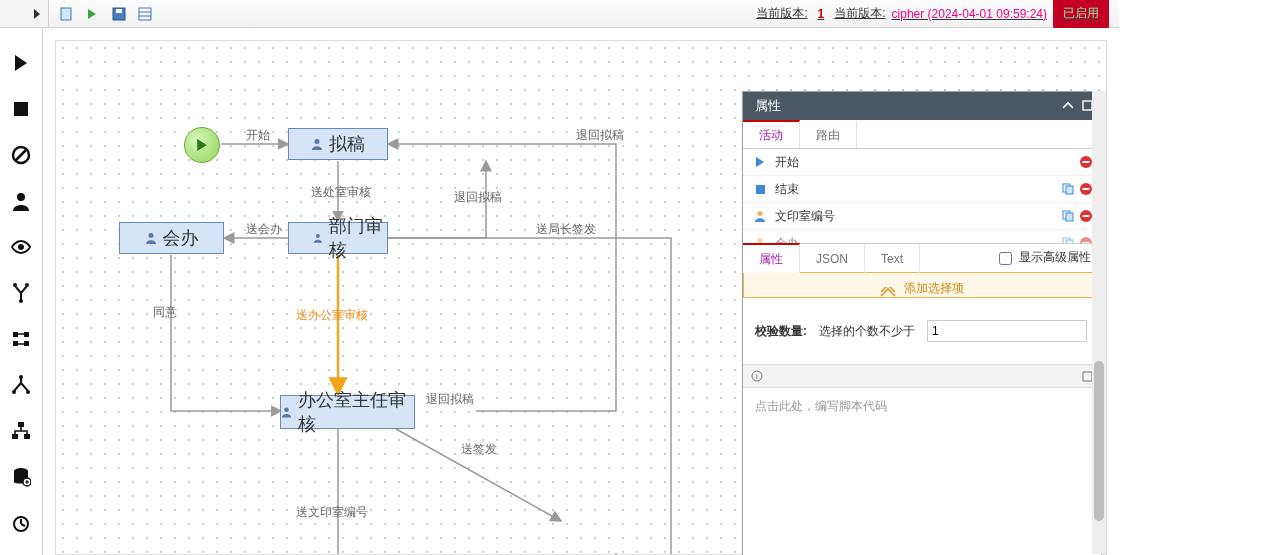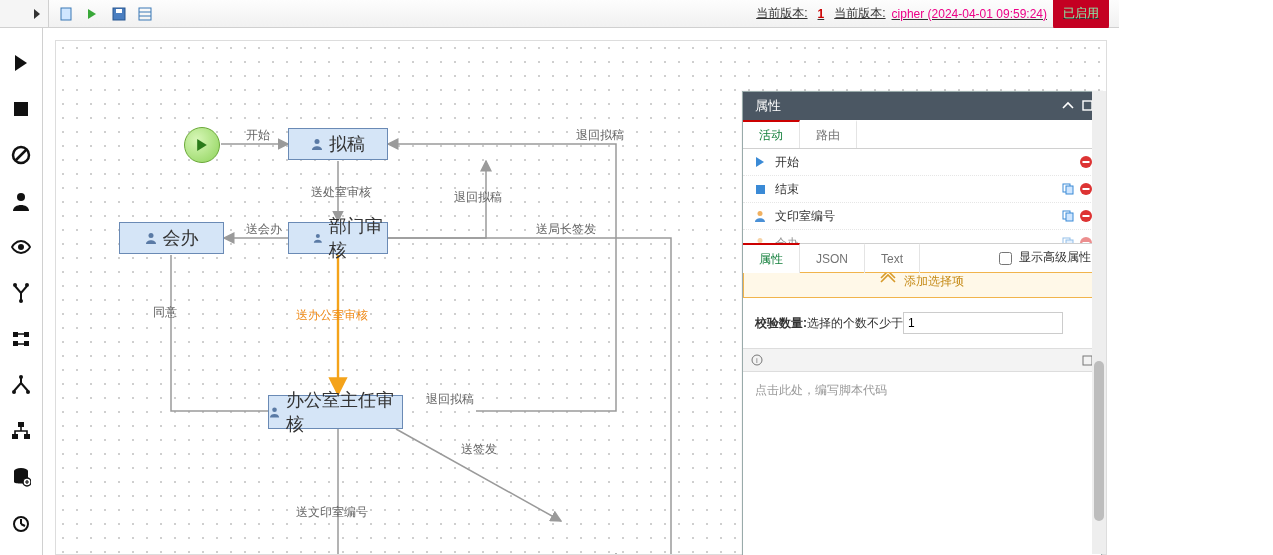--- a/index.html
+++ b/index.html
@@ -59,40 +59,40 @@
   .panel-header {
     height: 28px; background: #4b5763; color: #fff; display: flex; align-items: center;
     justify-content: space-between; padding: 0 8px 0 12px; font-size: 13px;
   }
   .panel-header .ph-actions { display: flex; gap: 8px; }
   .panel-tabs { display: flex; border-bottom: 1px solid #d0d0d0; height: 28px; }
   .ptab {
     padding: 0 16px; display:flex;align-items:center; border-right:1px solid #e4e4e4;
     cursor:pointer; color:#737373; position:relative; border-top:2px solid transparent;
   }
-  .ptab.active { color:#15803d; border-top-color:#c00; background:#fff; }
+  .ptab.active { color:#a21caf; border-top-color:#c00; background:#fff; }
   .list { border-bottom:1px solid #d0d0d0; max-height:94px; overflow:hidden; }
   .list-row {
     height: 26px; display:flex; align-items:center; justify-content:space-between;
     padding: 0 8px 0 10px; border-bottom:1px dotted #e6e6e6;
   }
   .list-row:last-child{border-bottom:none;}
   .list-left { display:flex; align-items:center; gap:8px; }
   .list-left .ic { width:14px;height:14px; display:flex;align-items:center;justify-content:center;}
   .list-right { display:flex; gap:4px; }
   .rnd-del { width:14px;height:14px; }
   .sub-tabs { display:flex; height:28px; border-bottom:1px solid #d0d0d0; align-items:center; }
   .sub-tabs .ptab { height:100%; }
   .adv-chk { margin-left:auto; padding-right:10px; display:flex; gap:4px; }
   .add-option {
     height:24px; border:1px solid #f1b44c; background:#fff8e8; color:#c58a17;
-    display:flex;align-items:flex-start;justify-content:center; gap:8px; margin: -1px 0 0 0;
+    display:flex;align-items:flex-end;justify-content:center; gap:8px; margin: -1px 0 0 0;
     cursor:pointer;
   }
-  .validate-row { display:flex; align-items:center; height:34px; padding:8px 12px; gap:0;}
+  .validate-row { display:flex; align-items:center; height:34px; padding:16px 12px; gap:12px;}
   .validate-row .lbl { font-weight:bold; }
   .validate-row input { border:1px solid #ccc; height:18px; width:150px; padding:1px 4px; font-size:12px;}
   .script-head {
     height:22px; background:#f3f3f3; border-top:1px solid #ddd; border-bottom:1px solid #ddd;
     display:flex; align-items:center; justify-content:space-between; padding:0 8px; color:#555;
   }
   .script-head .center{ flex:1; text-align:center; }
   .script-body { flex:1; padding:10px 12px; color:#999; }
   .right-scroll { position:absolute; right:0; top:50px; bottom:0; width:14px; background:#eee; }
   .right-scroll .thumb { position:absolute; left:2px; right:2px; top:270px; height:160px; background:#bdbdbd; border-radius:6px; }
@@ -293,21 +293,21 @@
             </svg>
           <span>会办</span>
         </div>
         <div class="node" style="left:232px; top:181px; width:100px; height:32px;padding-left:24px;">
           <svg class="person-mini" viewBox="0 0 12 12">
               <circle cx="6" cy="3.5" r="2.5" fill="#5a7aa5"></circle>
               <path d="M1 12 C1 7 11 7 11 12 Z" fill="#5a7aa5"></path>
             </svg>
           <span>部门审核</span>
         </div>
-        <div class="node" style="left:212px; top:354px; width:135px; height:34px;">
+        <div class="node" style="left:224px; top:354px; width:135px; height:34px;">
           <svg class="person-mini" viewBox="0 0 12 12">
               <circle cx="6" cy="3.5" r="2.5" fill="#5a7aa5"></circle>
               <path d="M1 12 C1 7 11 7 11 12 Z" fill="#5a7aa5"></path>
             </svg>
           <span>办公室主任审核</span>
         </div>
 
         <div class="panel">
           <div class="panel-header">
             <span>属性</span>

